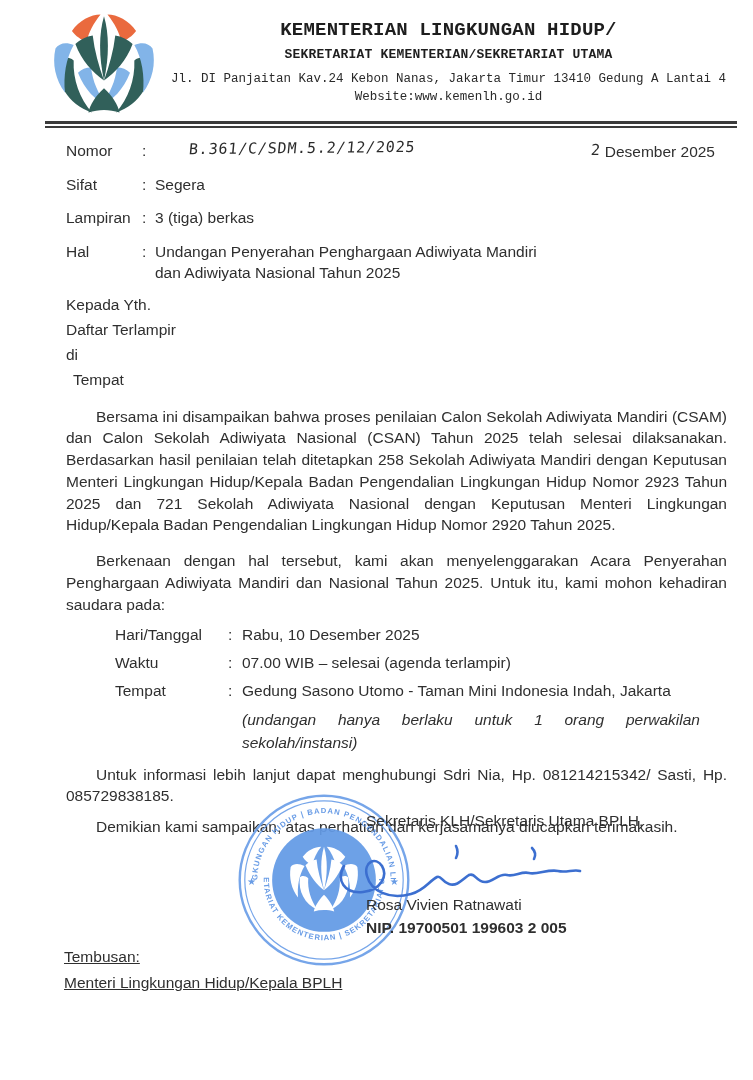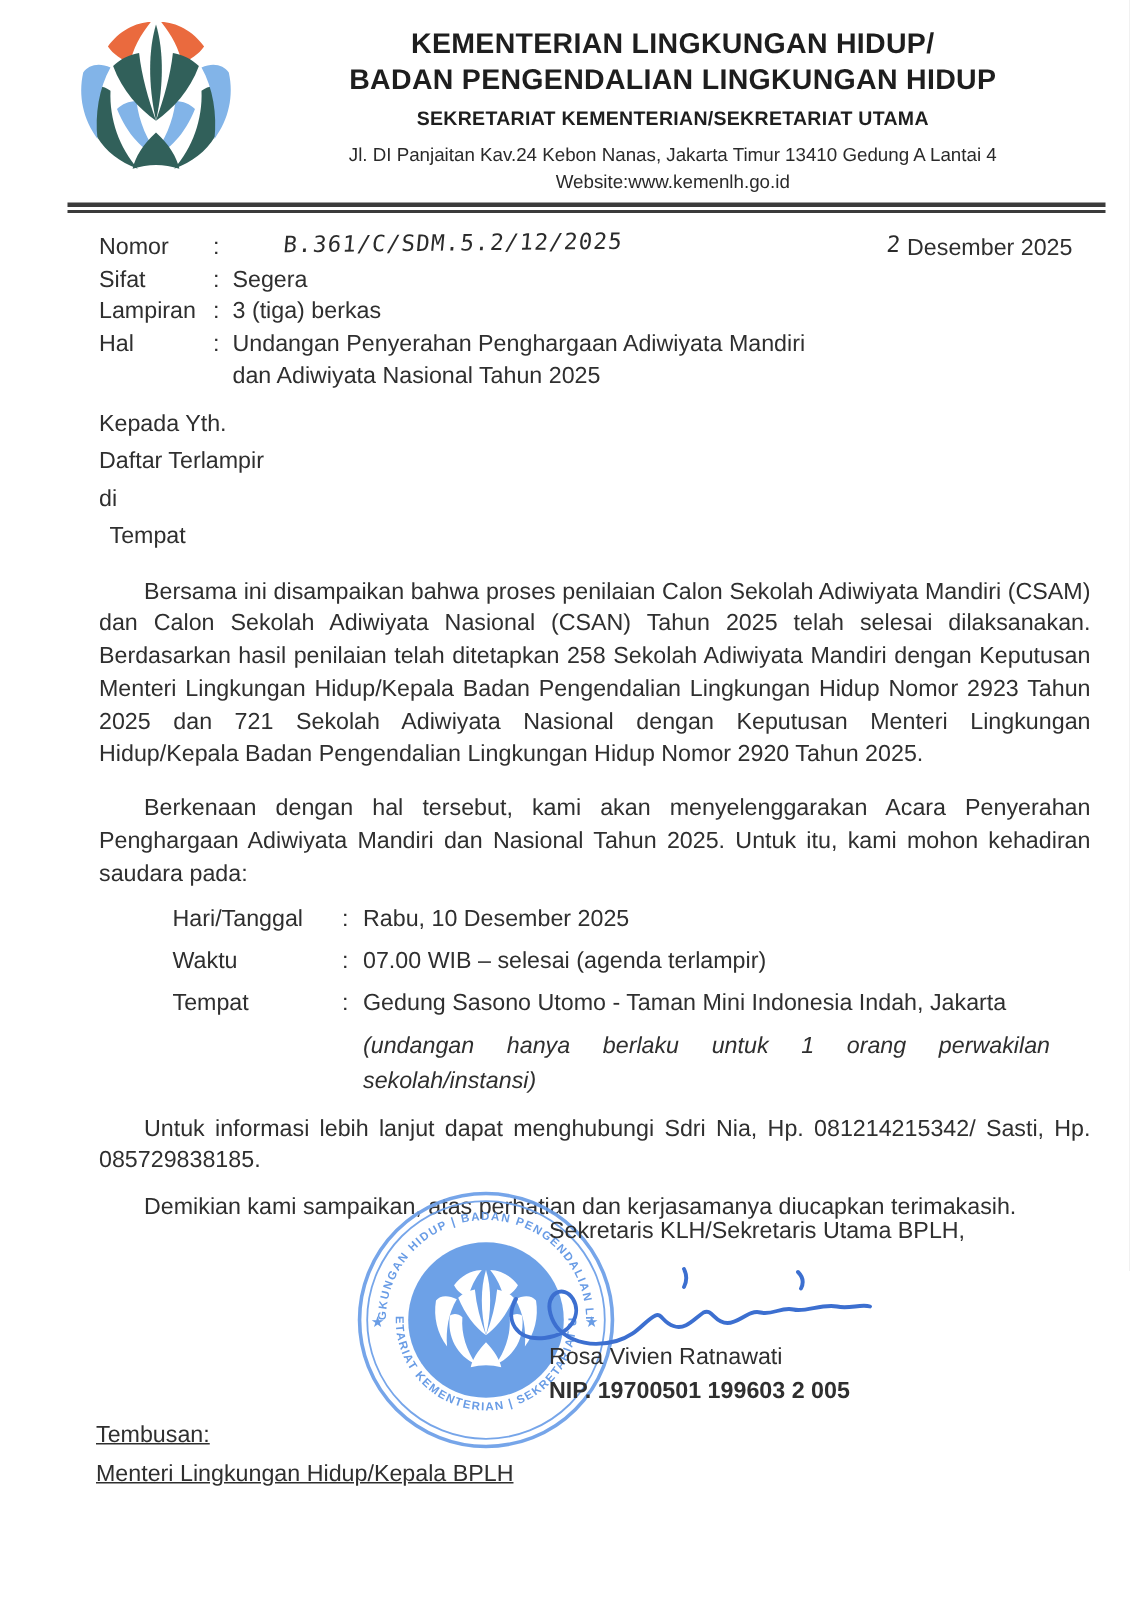--- a/index.html
+++ b/index.html
@@ -2,31 +2,31 @@
 <html><head>
 <meta charset="utf-8">
 <style>
   html,body{margin:0;padding:0;background:#e8e8e8;}
   .page{
     position:relative; width:753px; height:1080px; margin:0 auto;
     background:#ffffff; overflow:hidden;
     font-family:"Liberation Sans", sans-serif; color:#2f2f2f;
   }
   
-  .header{display:flex; padding:12px 14px 0 50px;}
+  .header{display:flex; padding:12px 14px 0 50px;font-family:Liberation Mono, monospace;}
   .logo{width:108px; height:104px; flex:none;}
   .header-text{flex:1; text-align:center; padding-top:6px; color:#1e1e1e;}
   .ht1,.ht2{font-size:19px; font-weight:bold; line-height:24px; letter-spacing:.2px;}
   .ht3{font-size:13px; font-weight:bold; line-height:25px; letter-spacing:.2px;}
   .addr{font-size:12.5px; line-height:18px; margin-top:3px; color:#2a2a2a;}
   .rule{margin:5px 16px 0 45px; height:2px;
         border-top:3px solid #3b3b3b; border-bottom:2px solid #3b3b3b;}
   
   .meta{position:relative; margin:12px 24px 0 66px; font-size:15.5px; line-height:21.5px;}
-  .meta-row{display:flex;}
+  .meta-row{display:flex;margin-top:12px;}
   .meta-label{width:76px; flex:none;}
   .meta-colon{width:13px; flex:none;}
   .meta-value{max-width:398px;}
   .hand{
     font-family:"DejaVu Sans Mono", monospace; display:inline-block;
     transform:skewX(-6deg) rotate(-.6deg); letter-spacing:.8px;
     font-size:15px; color:#2b2b2b; position:relative; top:-2px;
   }
   .nomor-hand{margin-left:34px;}
   .date{position:absolute; right:14px; top:1px; font-size:15.5px;}
@@ -84,21 +84,20 @@
         <path fill="#EA6A3E" transform="scale(-1,1)" d="M-37,-40 C-29,-52 -15,-59 -4,-59 C-12,-49 -18,-38 -20,-27 C-26,-30 -33,-34 -37,-40 Z"></path>
 
         <path fill="#31605A" d="M-33,-25 C-26,-6 -13,8 0,17 C-6,0 -11,-17 -13,-35 C-20,-34 -28,-30 -33,-25 Z"></path>
         <path fill="#31605A" transform="scale(-1,1)" d="M-33,-25 C-26,-6 -13,8 0,17 C-6,0 -11,-17 -13,-35 C-20,-34 -28,-30 -33,-25 Z"></path>
 
         <path fill="#31605A" d="M0,-57 C-6,-37 -6,-10 0,17 C6,-10 6,-37 0,-57 Z"></path>
       </g>
     </svg>
     <div class="header-text">
       <div class="ht1">KEMENTERIAN LINGKUNGAN HIDUP/</div>
-      <div class="ht2">BADAN PENGENDALIAN LINGKUNGAN HIDUP</div>
       <div class="ht3">SEKRETARIAT KEMENTERIAN/SEKRETARIAT UTAMA</div>
       <div class="addr">Jl. DI Panjaitan Kav.24 Kebon Nanas, Jakarta Timur 13410 Gedung A Lantai 4 Website:www.kemenlh.go.id</div>
     </div>
   </div>
   <div class="rule"></div>
 
   <div class="meta">
     <div class="meta-row">
       <span class="meta-label">Nomor</span>
       <span class="meta-colon">:</span>

